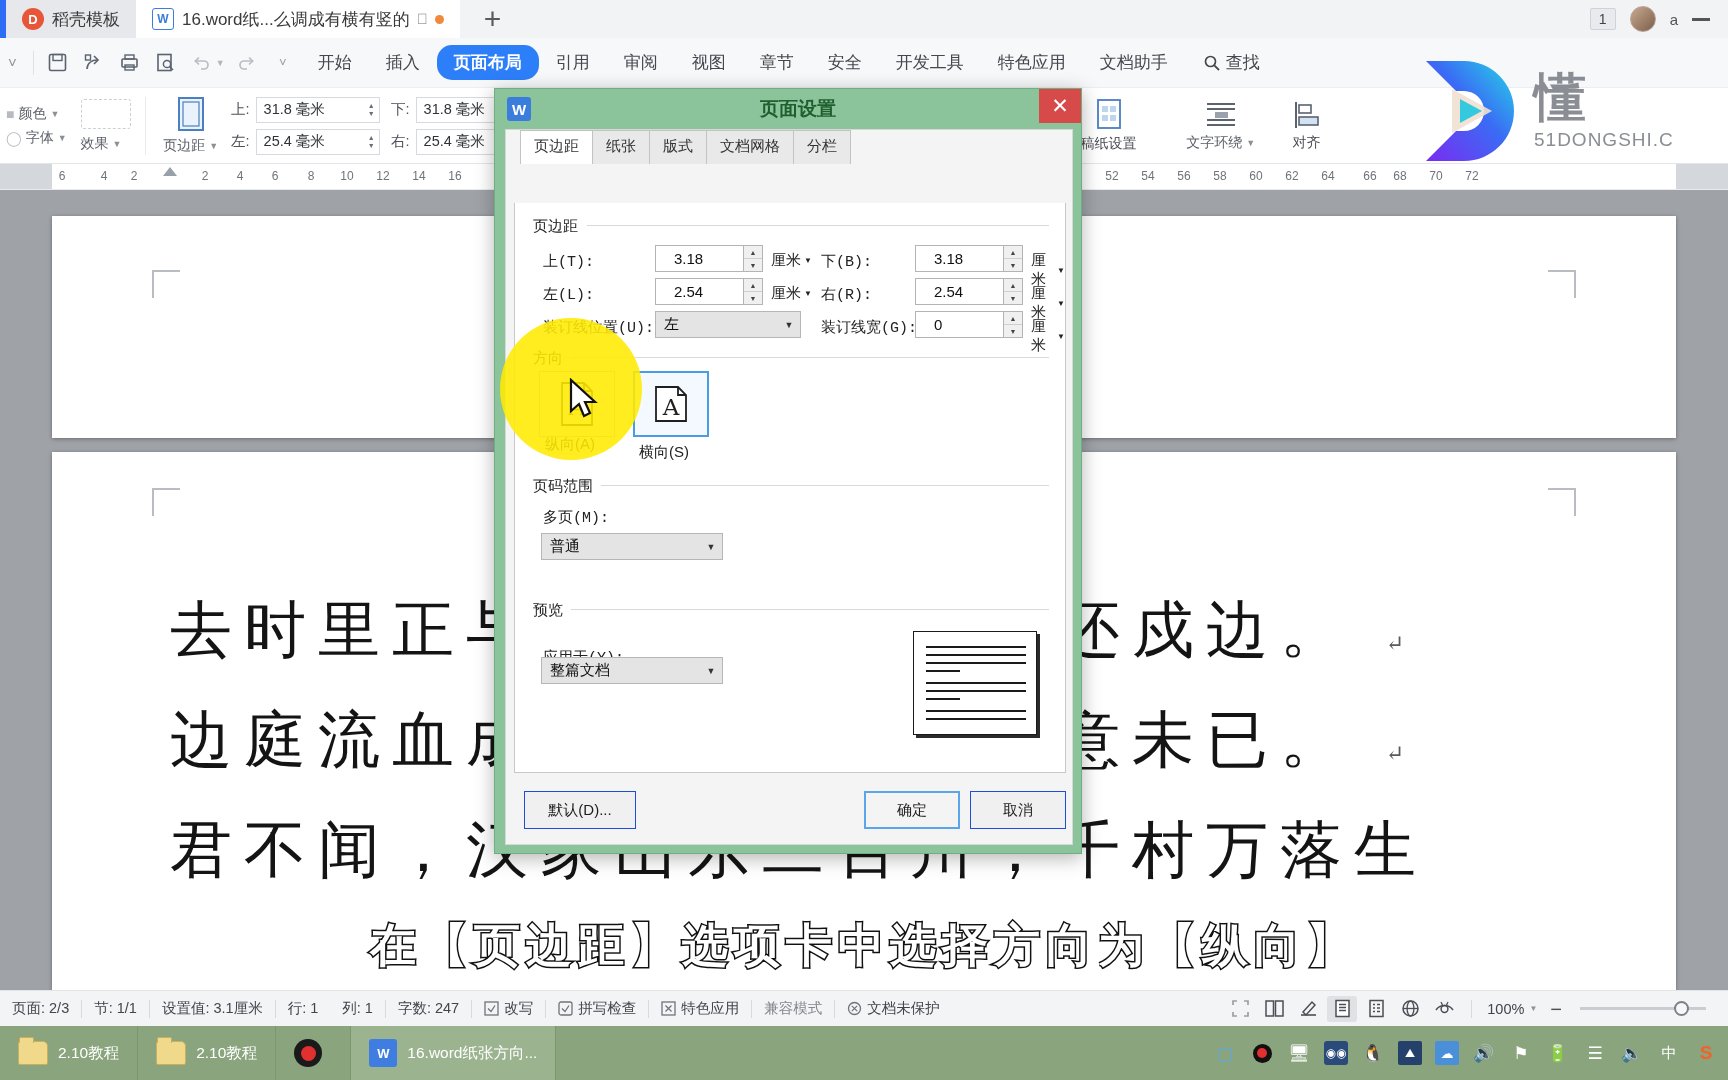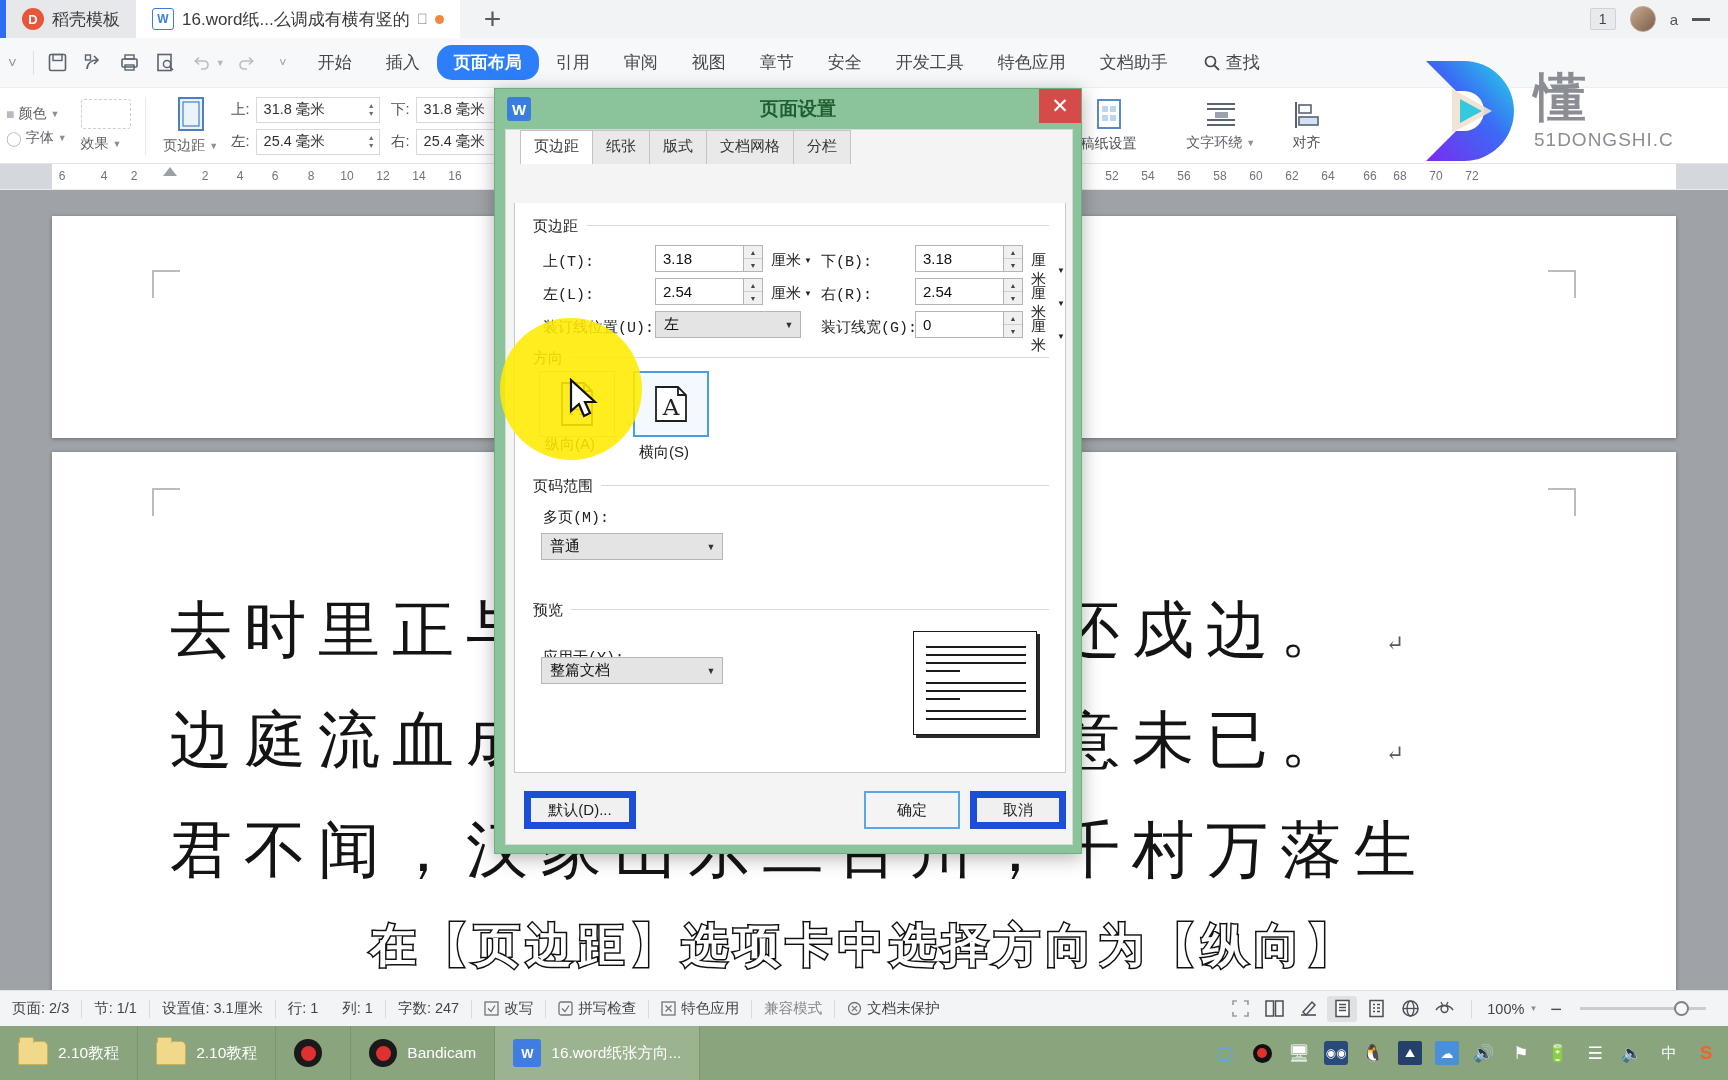--- a/index.html
+++ b/index.html
@@ -155,21 +155,21 @@
   .tabpane {
     position:absolute; left:8px; top:73px; width:552px; height:570px;
     background:#fff; border:1px solid #c8c8c8; border-top:none;
   }
   .grp-title { position:absolute; font-size:15px; color:#222; background:#fff; padding-right:6px; }
   .grp-rule { position:absolute; height:1px; background:#d9d9d9; }
 
   .f-lbl { position:absolute; font-size:15px; color:#222;font-family:Liberation Mono, monospace; }
   .txtin {
     position:absolute; height:27px; border:1px solid #b4b4b4; background:#fff;
-    font-size:15px; color:#111; padding-left:7px; display:flex; align-items:center;
+    font-size:15px; color:#111; padding-left:18px; display:flex; align-items:center;
   }
   .spinb {
     position:absolute; width:19px; height:27px; border:1px solid #b4b4b4; border-left:none;
     background:#f0f0f0; display:flex; flex-direction:column;
   }
   .spinb i { flex:1; display:flex;align-items:center;justify-content:center; font-style:normal;
      font-size:7px; color:#444; }
   .spinb i:first-child { border-bottom:1px solid #cfcfcf; }
   .unitsel { position:absolute; font-size:15px; color:#222; display:flex;align-items:center;gap:3px; }
   .combo {
@@ -187,21 +187,21 @@
   .orient-lbl { position:absolute; font-size:15px; color:#222; }
 
   .preview-page {
     position:absolute; width:124px; height:104px; background:#fff;
     border:1px solid #1a1a1a; box-shadow:3px 3px 0 #2b2b2b;
   }
   .pvline { position:absolute; height:2px; background:#1a1a1a; left:12px; }
 
   .dlg-footer { position:absolute; left:8px; top:655px; width:552px; height:54px; }
   .btn {
-    position:absolute; height:38px; border:7px solid #1d4ed8; background:#f0f0f0;
+    position:absolute; height:38px; border:1px solid #1d4ed8; background:#f0f0f0;
     font-size:15px; color:#1d1d1d; display:flex; align-items:center; justify-content:center;
   }
   .btn.prim { border:2px solid #5aa6e8; background:#f4f4f4; }
 
   
   .hl-circle {
     position:absolute; left:500px; top:318px; width:142px; height:142px; border-radius:50%;
     background:#ffeb00; opacity:.88; pointer-events:none; z-index:40;
   }
   .cursor-arrow { position:absolute; left:568px; top:378px; z-index:45; }
@@ -766,26 +766,20 @@
   <div class="tb-item">
     <span class="folder-ico"></span>
     <span>2.10教程</span>
   </div>
   <div class="tb-item">
     <span class="rec-ico">
         <b></b>
       </span>
     <span></span>
   </div>
-  <div class="tb-item">
-    <span class="rec-ico">
-        <b></b>
-      </span>
-    <span>Bandicam</span>
-  </div>
   <div class="tb-item act">
     <span class="wps-ico">W</span>
     <span>16.word纸张方向...</span>
   </div>
 
   <div class="tray">
     <span class="tray-ico" style="color:#5ea8e8;">▢</span>
     <span class="tray-ico">
         <span style="width:19px;height:19px;border-radius:50%;background:#111;display:flex;align-items:center;justify-content:center;">
           <span style="width:10px;height:10px;border-radius:50%;background:#e03030;"></span>

